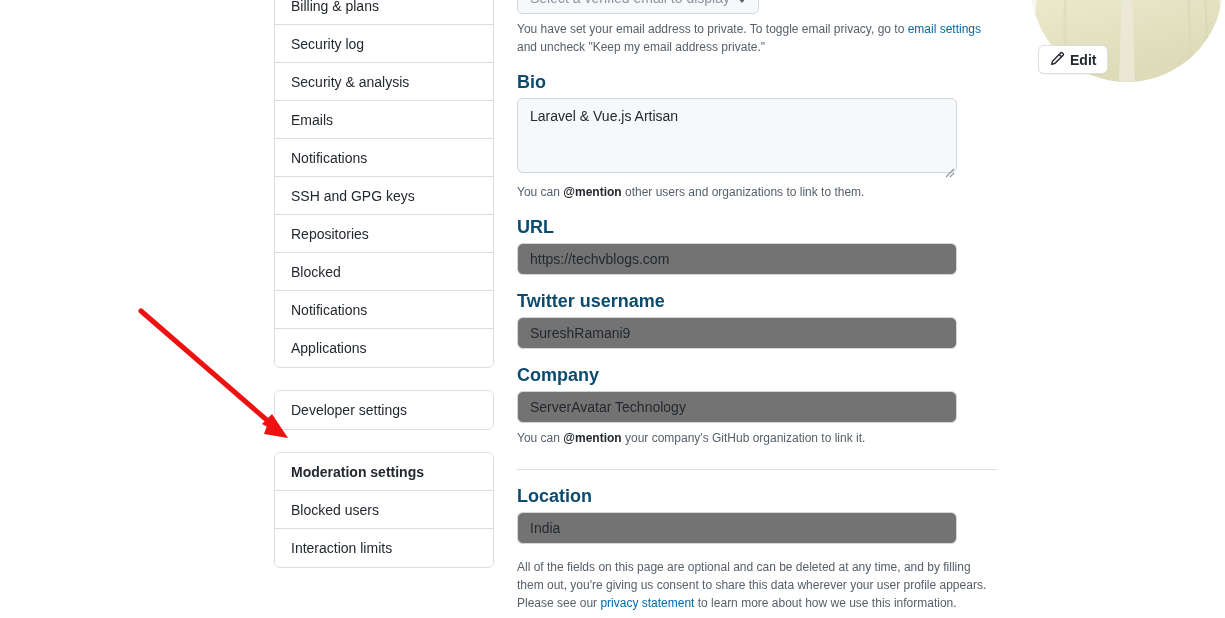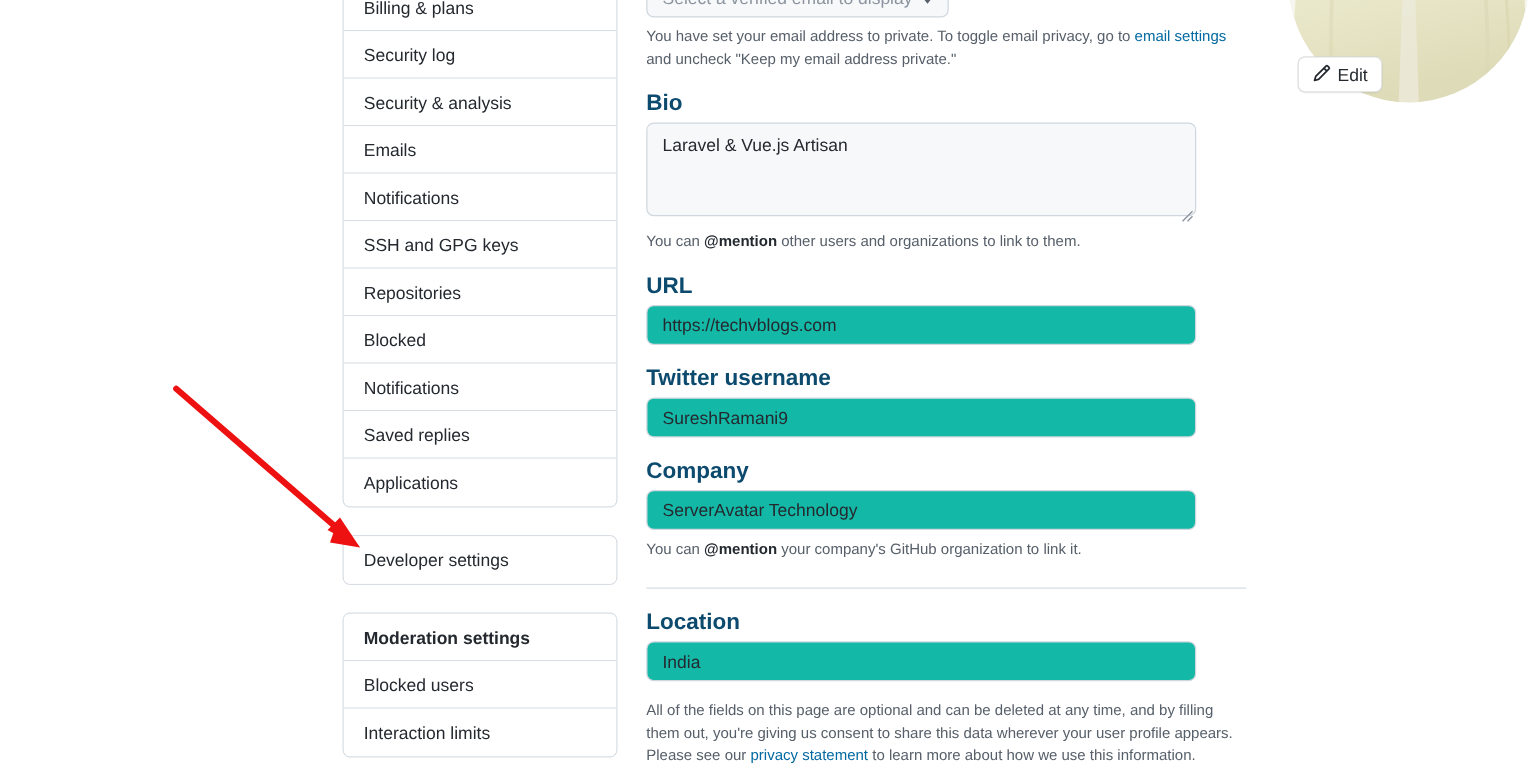--- a/index.html
+++ b/index.html
@@ -61,21 +61,21 @@
 
   .form-input {
     display: block;
     width: 440px;
     height: 32px;
     padding: 5px 12px;
     font-size: 14px;
     font-family: "Liberation Sans", sans-serif;
     line-height: 20px;
     color: #24292f;
-    background: #14b8a6;
+    background: #737373;
     border: 1px solid #d0d7de;
     border-radius: 6px;
     outline: none;
   }
 
   .email-select {
     display: inline-flex;
     align-items: center;
     gap: 8px;
     height: 32px;
@@ -165,21 +165,21 @@
     display: inline-flex;
     align-items: center;
     gap: 5px;
     height: 29px;
     padding: 3px 11px;
     background: #ffffff;
     border: 1px solid rgba(27,31,36,0.15);
     border-radius: 6px;
     box-shadow: 0 1px 0 rgba(27,31,36,0.04);
     font-size: 14px;
-    font-weight: 400;
+    font-weight: 700;
     color: #24292f;
     cursor: pointer;
     white-space: nowrap;
   }
 
   
   #arrow-layer {
     position: absolute; left: 0; top: 0;
     width: 1225px; height: 618px;
     pointer-events: none;
@@ -195,21 +195,20 @@
     <div class="nav-card">
       <div class="nav-item">Billing &amp; plans</div>
       <div class="nav-item">Security log</div>
       <div class="nav-item">Security &amp; analysis</div>
       <div class="nav-item">Emails</div>
       <div class="nav-item">Notifications</div>
       <div class="nav-item">SSH and GPG keys</div>
       <div class="nav-item">Repositories</div>
       <div class="nav-item">Blocked</div>
       <div class="nav-item">Notifications</div>
-      <div class="nav-item">Saved replies</div>
       <div class="nav-item">Applications</div>
     </div>
 
     <div class="nav-card">
       <div class="nav-item">Developer settings</div>
     </div>
 
     <div class="nav-card">
       <div class="nav-item header-item">Moderation settings</div>
       <div class="nav-item">Blocked users</div>

